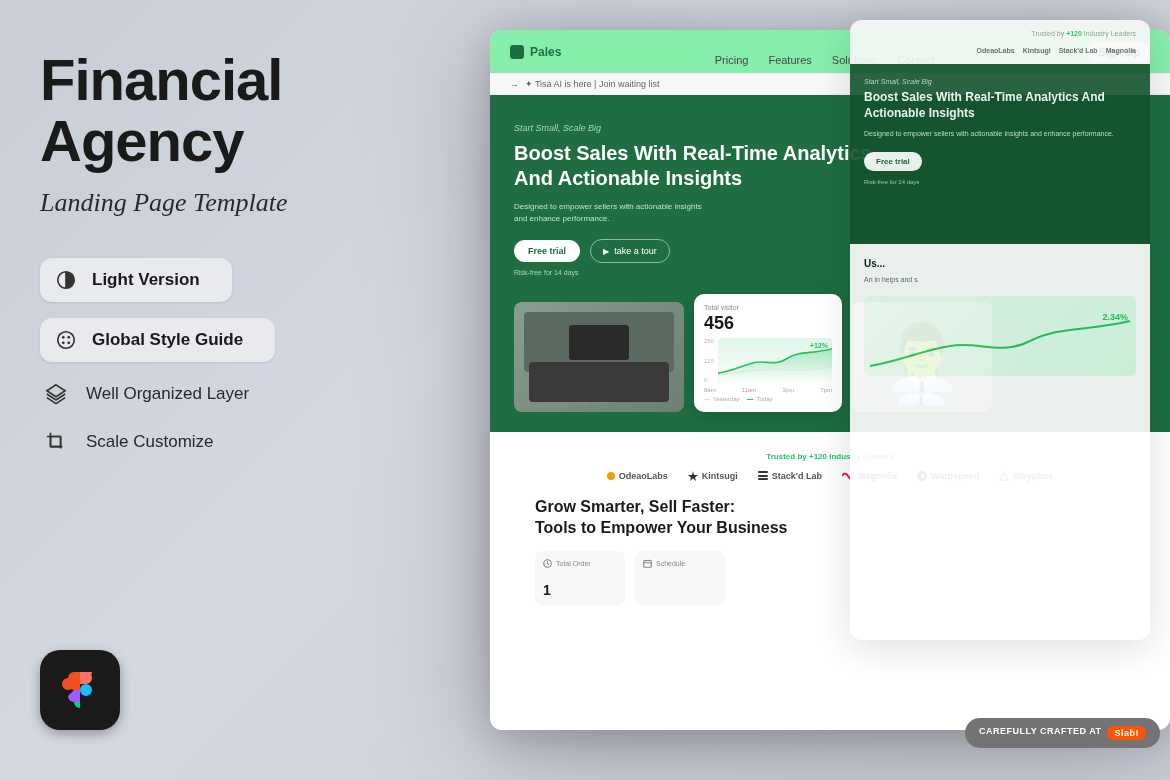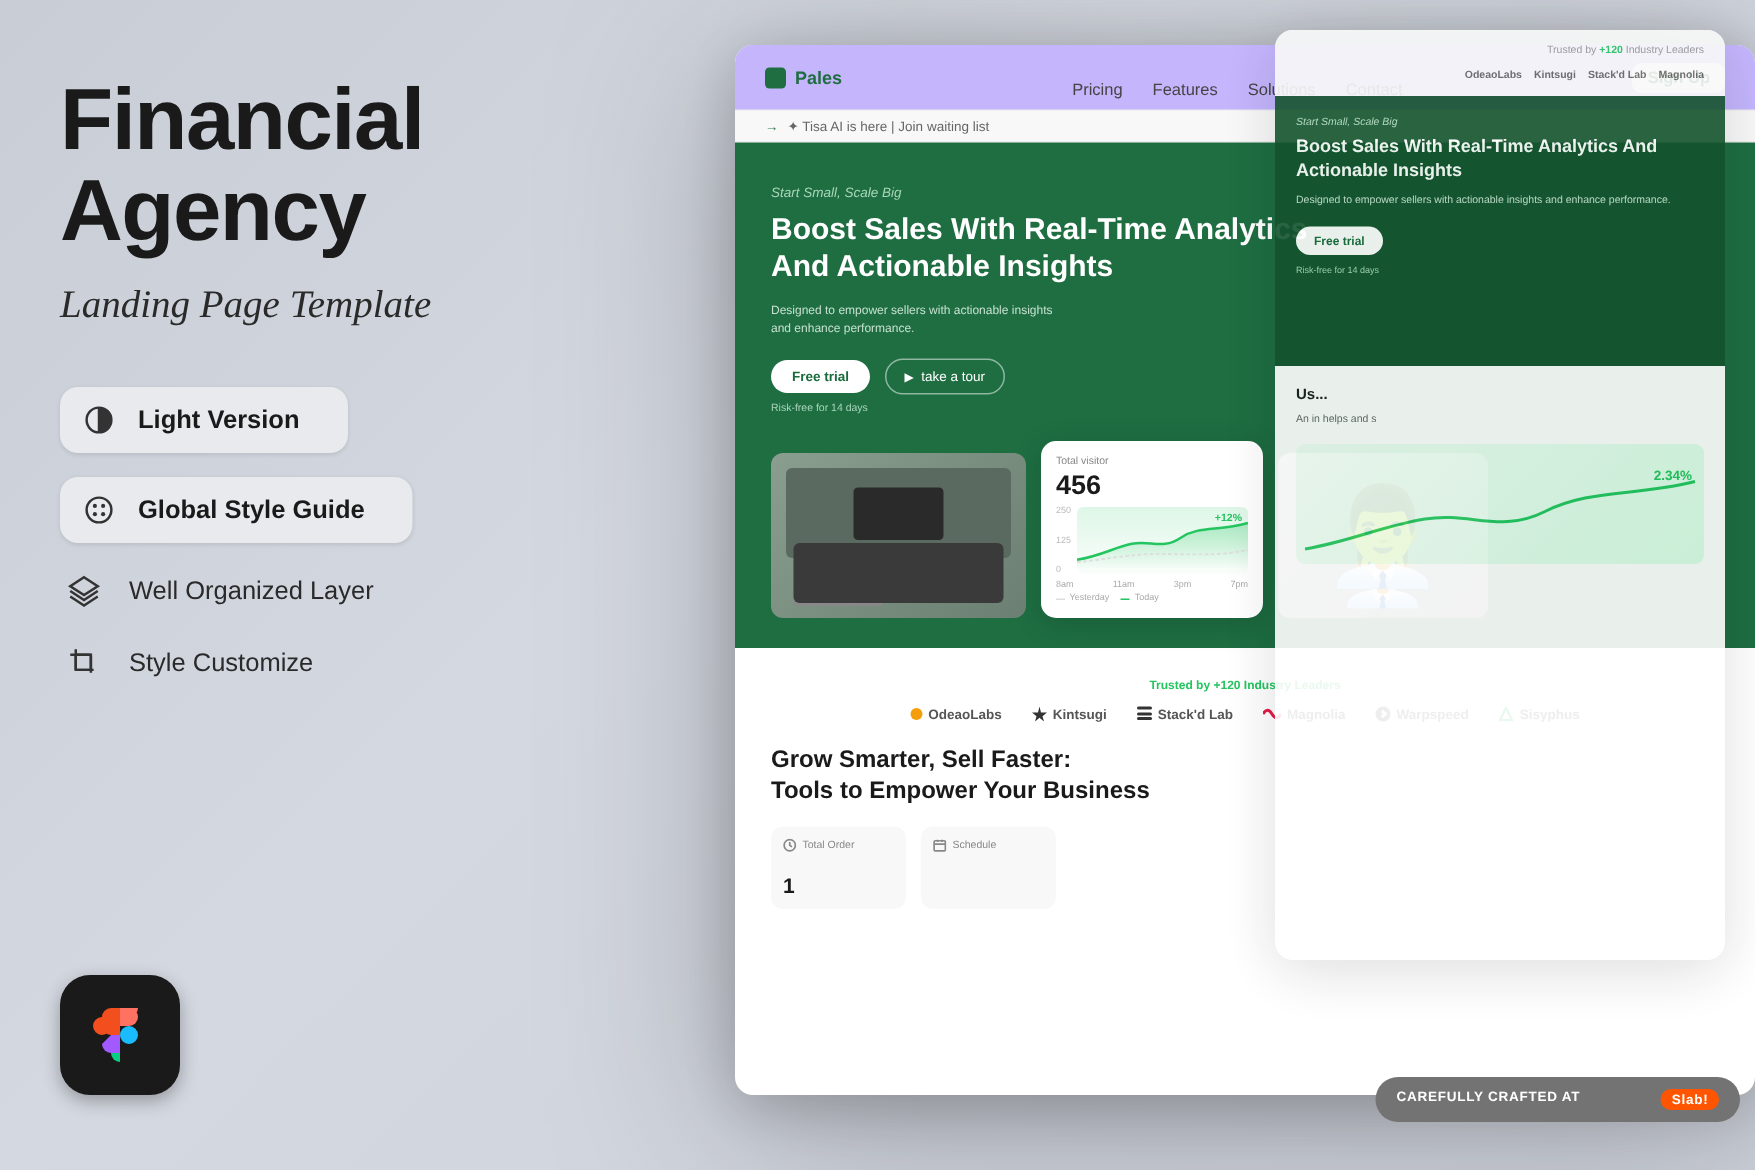--- a/index.html
+++ b/index.html
@@ -128,21 +128,21 @@
       border-radius: 12px;
       overflow: hidden;
       position: absolute;
       left: 0;
       top: 0;
       box-shadow: 0 8px 40px rgba(0,0,0,0.2);
     }
 
     
     .nav-bar {
-      background: #c4b5fd;
+      background: #86efac;
       padding: 0 20px;
       height: 44px;
       display: flex;
       align-items: center;
       justify-content: space-between;
       border-bottom: 1px solid #f0f0f0;
     }
 
     .nav-links {
       display: flex;
@@ -402,20 +402,21 @@
     }
 
     .logo-dot {
       width: 8px;
       height: 8px;
       border-radius: 50%;
     }
 
     .grow-section {
       margin-top: 16px;
+      margin-left: 21px;
     }
 
     .grow-title {
       font-size: 16px;
       font-weight: 800;
       color: #1a1a1a;
       line-height: 1.3;
       margin-bottom: 12px;
     }
 
@@ -579,21 +580,20 @@
       letter-spacing: 0.5px;
     }
 
     .slab-badge {
       background: #ff5500;
       color: #fff;
       font-size: 9px;
       font-weight: 700;
       padding: 2px 7px;
       border-radius: 10px;
-      margin-left: 48px;
     }
 
     
     .bw2-top-bar {
       background: #f9f9f9;
       padding: 10px 14px;
       display: flex;
       flex-direction: column;
       gap: 4px;
     }
@@ -649,21 +649,21 @@
     </div>
 
     <div class="feature-item">
       <div class="feature-icon">
         <svg viewBox="0 0 24 24" width="28" height="28" stroke="#333" fill="none" stroke-width="1.8">
           <polyline points="6,2 6,17 19,17"></polyline>
           <polyline points="2,6 17,6 17,19"></polyline>
           <rect x="6" y="6" width="11" height="11" rx="1"></rect>
         </svg>
       </div>
-      <span class="feature-text">Style Customize</span>
+      <span class="feature-text">Scale Customize</span>
     </div>
   </div>
 </div>
 
 <div class="figma-icon-wrap">
   <svg width="36" height="36" viewBox="0 0 38 57">
     <path d="M19 28.5A9.5 9.5 0 1028.5 19 9.5 9.5 0 0019 28.5z" fill="#1ABCFE"></path>
     <path d="M9.5 47.5A9.5 9.5 0 0019 57V38H9.5z" fill="#0ACF83"></path>
     <path d="M0 38a9.5 9.5 0 009.5 9.5H19V28.5H9.5z" fill="#A259FF"></path>
     <path d="M0 19a9.5 9.5 0 009.5 9.5H19V9.5H9.5A9.5 9.5 0 000 19z" fill="#F24E1E"></path>

